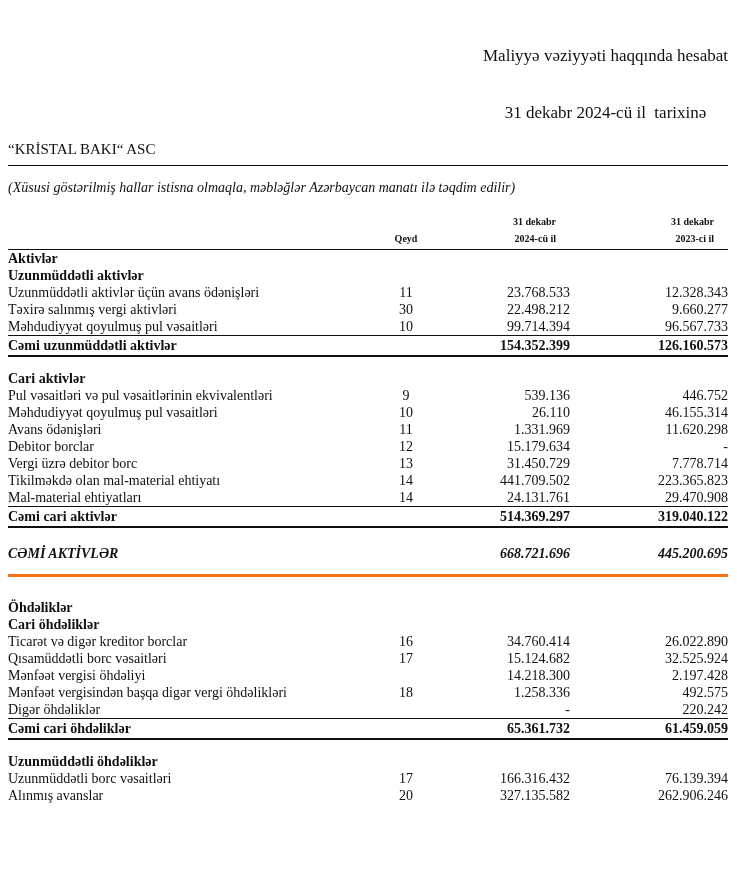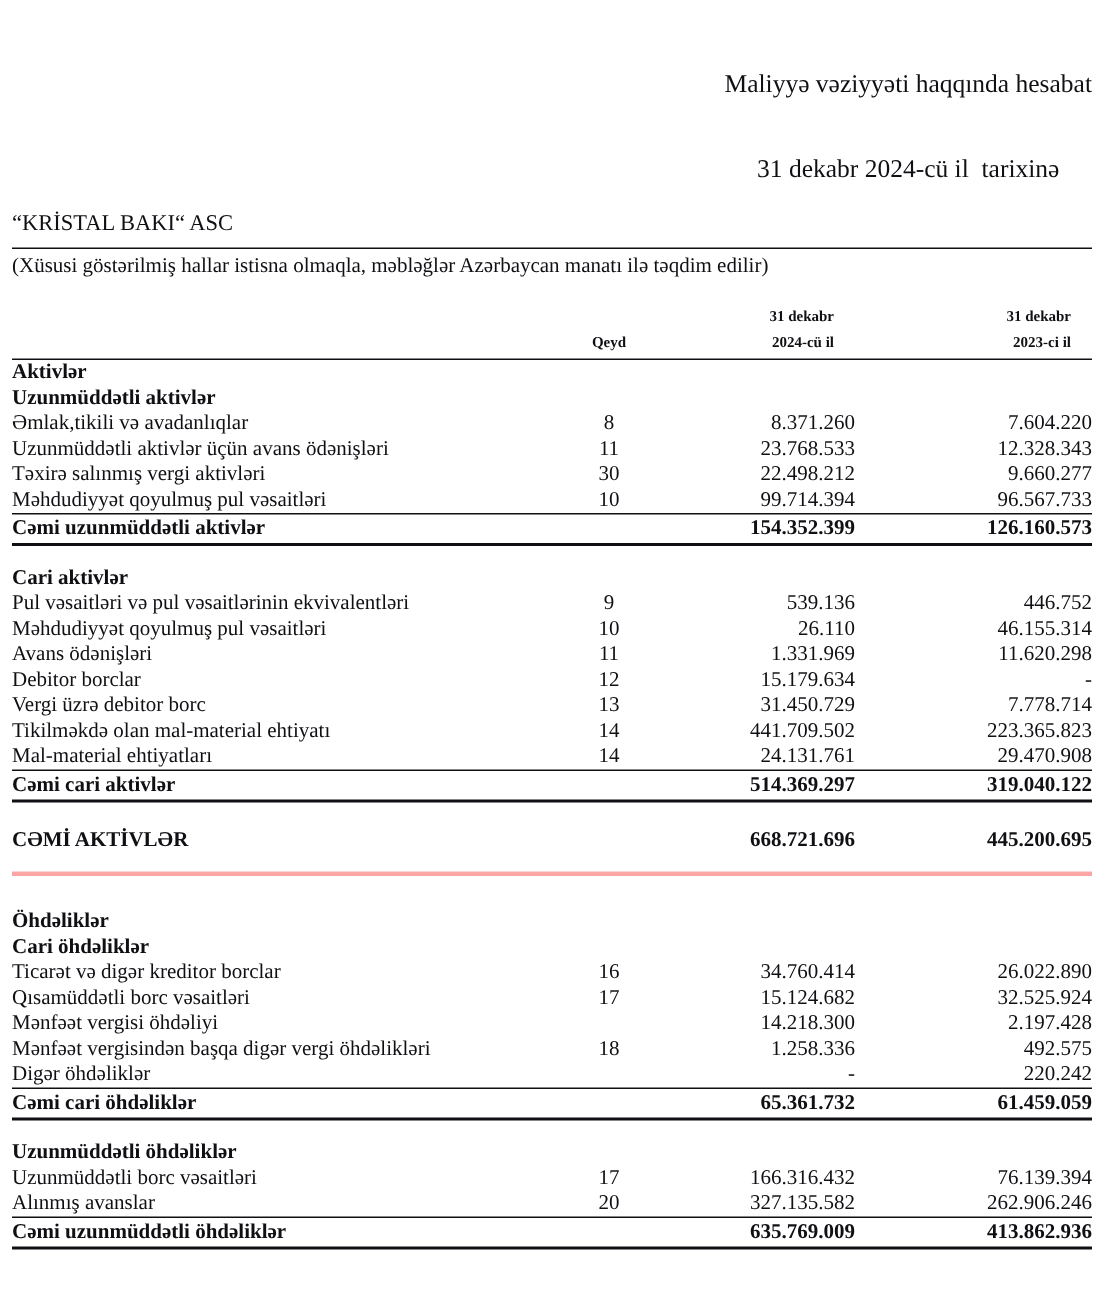--- a/index.html
+++ b/index.html
@@ -35,22 +35,23 @@
     font-size: 17px;
     line-height: 19px;
     white-space: pre-wrap;
   }
   .header-rule {
     border: none;
     border-top: 1.6px solid #101014;
     margin: 5px 0 0 0;
   }
   .currency-note {
+    font-style: italic;
     font-size: 14px;
-    margin-top: 3px;
+    margin-top: 13px;
     line-height: 18px;
   }
   
   table.bs {
     width: 100%;
     border-collapse: collapse;
     table-layout: fixed;
     margin-top: 16px;
   }
   col.c-label { width: 372px; }
@@ -86,23 +87,24 @@
 
   tr.r-section td   { font-weight: bold; }
   tr.r-subtotal td  {
     font-weight: bold;
     border-top: 1.4px solid #101014;
     border-bottom: 2.4px solid #101014;
     padding-top: 1px; padding-bottom: 1px;
   }
   tr.r-grand td {
     font-weight: bold;
-    border-bottom: 3px solid #fca5a5;
+    border-bottom: 3px solid #f97316;
     padding-top: 2px; padding-bottom: 12px;
     height: 19px;
+    font-style: italic;
   }
   tr.r-spacer td    { height: 13px; }
   tr.r-spacer_lg td { height: 22px; }
 </style>
 </head>
 <body>
 
 <div class="page">
 
   <div class="rpt-header">
@@ -145,26 +147,20 @@
           <td class="c-v1"></td>
           <td class="c-v2"></td>
         </tr>
         <tr class="r-section">
           <td class="c-label">Uzunmüddətli aktivlər</td>
           <td class="c-note"></td>
           <td class="c-v1"></td>
           <td class="c-v2"></td>
         </tr>
         <tr class="r-item">
-          <td class="c-label">Əmlak,tikili və avadanlıqlar</td>
-          <td class="c-note">8</td>
-          <td class="c-v1">8.371.260</td>
-          <td class="c-v2">7.604.220</td>
-        </tr>
-        <tr class="r-item">
           <td class="c-label">Uzunmüddətli aktivlər üçün avans ödənişləri</td>
           <td class="c-note">11</td>
           <td class="c-v1">23.768.533</td>
           <td class="c-v2">12.328.343</td>
         </tr>
         <tr class="r-item">
           <td class="c-label">Təxirə salınmış vergi aktivləri</td>
           <td class="c-note">30</td>
           <td class="c-v1">22.498.212</td>
           <td class="c-v2">9.660.277</td>
@@ -312,25 +308,19 @@
           <td class="c-note">17</td>
           <td class="c-v1">166.316.432</td>
           <td class="c-v2">76.139.394</td>
         </tr>
         <tr class="r-item">
           <td class="c-label">Alınmış avanslar</td>
           <td class="c-note">20</td>
           <td class="c-v1">327.135.582</td>
           <td class="c-v2">262.906.246</td>
         </tr>
-        <tr class="r-subtotal">
-          <td class="c-label">Cəmi uzunmüddətli öhdəliklər</td>
-          <td class="c-note"></td>
-          <td class="c-v1">635.769.009</td>
-          <td class="c-v2">413.862.936</td>
-        </tr>
         <tr class="r-spacer">
           <td colspan="4"></td>
         </tr>
       </tbody>
   </table>
 
 </div>
 
 </body></html>

